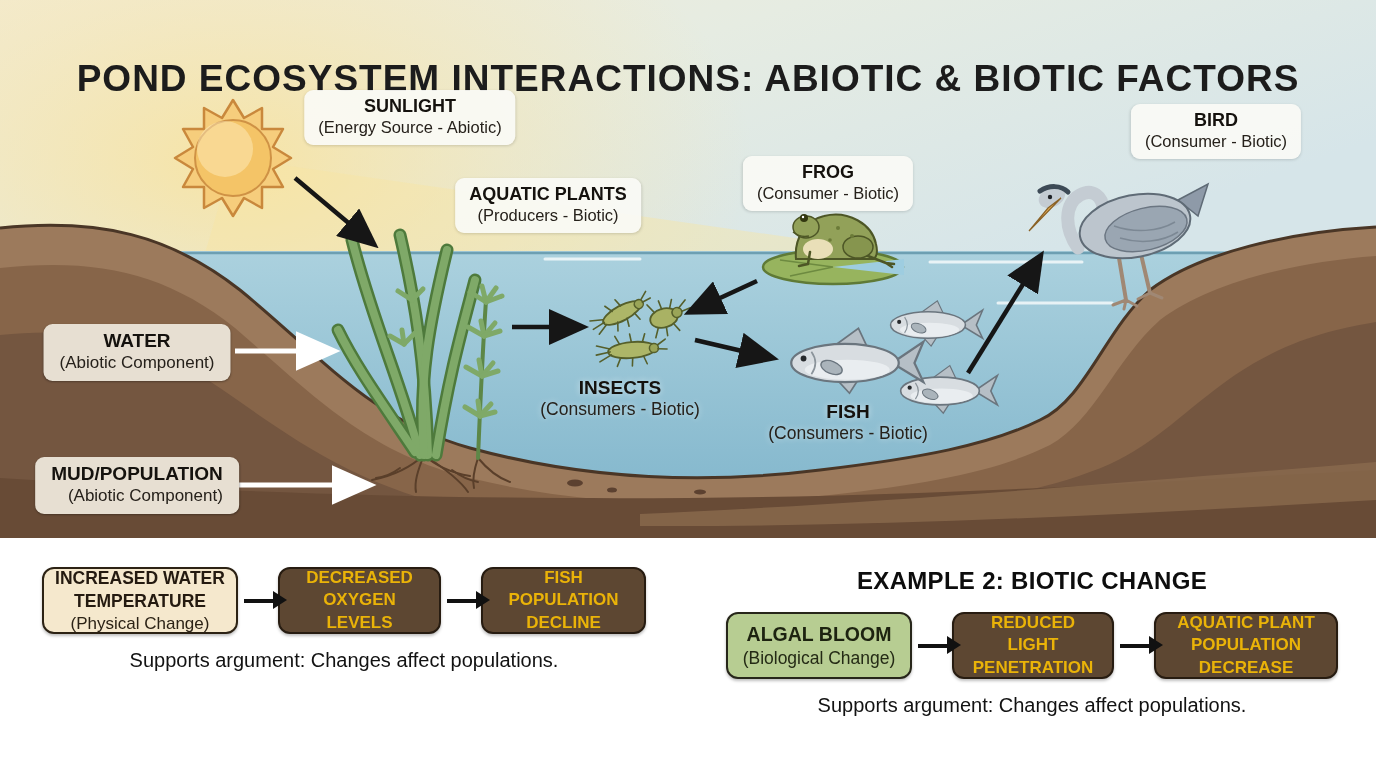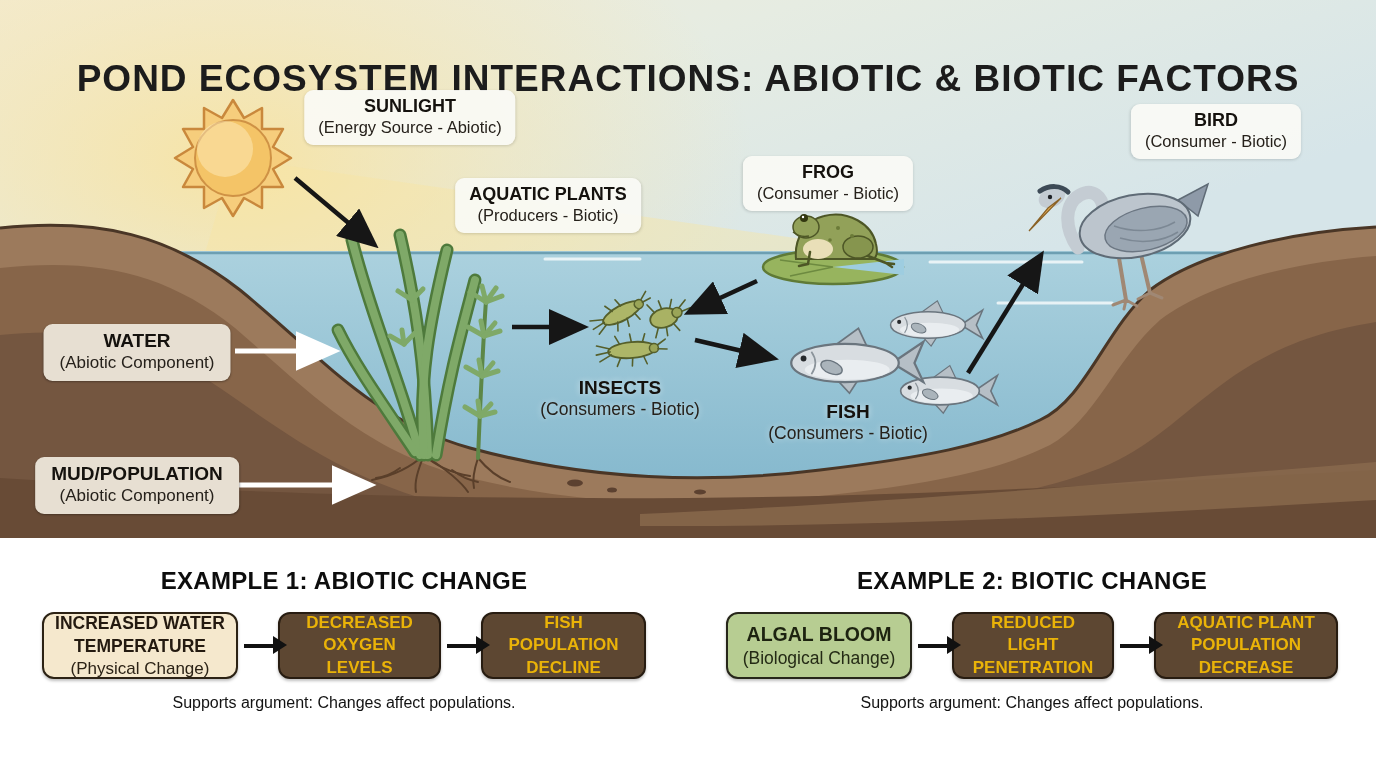--- a/index.html
+++ b/index.html
@@ -8,21 +8,21 @@
   .scene-svg{position:absolute;left:0;top:0;}
   .main-title{position:absolute;top:20px;left:0;width:100%;text-align:center;
               font-size:37px;font-weight:600;letter-spacing:1px;color:#1c1c1c;z-index:5;margin-top:38px;}
   .scene-label{position:absolute;transform:translateX(-50%);background:rgba(250,250,245,.93);
                border-radius:9px;padding:5px 14px 7px;text-align:center;z-index:6;
                box-shadow:0 1px 3px rgba(0,0,0,.15);white-space:nowrap;}
   .scene-label .lbl-title{font-weight:bold;font-size:18px;color:#15120e;line-height:22px;}
   .scene-label .lbl-sub{font-size:16.5px;color:#26211b;line-height:21px;}
   .scene-label.tan{background:#e7dfd2;box-shadow:0 1px 2px rgba(0,0,0,.3);padding:6px 16px 8px;}
   .scene-label.tan .lbl-title{font-size:19px;}
-  .scene-label.tan .lbl-sub{font-size:17px;}
+  .scene-label.tan .lbl-sub{font-size:17px;text-align:right;}
   .scene-label.bare{background:none;box-shadow:none;text-shadow:0 0 6px rgba(255,255,255,.55);}
   .scene-label.bare .lbl-title{font-size:19px;}
   .scene-label.bare .lbl-sub{font-size:17.5px;}
   .examples{position:absolute;left:0;top:538px;width:1376px;height:230px;background:#ffffff;
             display:flex;z-index:4;}
   .example{flex:1;display:flex;flex-direction:column;align-items:center;padding-top:29px;}
   .example-heading{font-size:24px;font-weight:bold;color:#0d0d0d;letter-spacing:.3px;margin-bottom:17px;}
   .flow{display:flex;align-items:center;}
   .flow-box{height:67px;border-radius:12px;display:flex;flex-direction:column;justify-content:center;
             align-items:center;text-align:center;padding:2px 10px;box-sizing:border-box;
@@ -32,21 +32,21 @@
   .flow-box.cream{background:#f5e8cd;border:2.5px solid #2c2214;}
   .flow-box.cream .box-title{color:#241a10;font-weight:bold;font-size:17.5px;line-height:1.28;}
   .flow-box.cream .box-sub{color:#2b2215;font-size:17px;margin-top:2px;}
   .flow-box.green{background:#b7cd92;border:2.5px solid #27261a;}
   .flow-box.green .box-title{color:#1d2310;font-weight:bold;font-size:19.5px;line-height:1.25;}
   .flow-box.green .box-sub{color:#242a15;font-size:17.5px;margin-top:2px;}
   .box-sub:empty{display:none;}
   .flow-arrow{width:30px;height:4px;background:#111;position:relative;margin:0 4px 0 6px;flex:none;}
   .flow-arrow::after{content:'';position:absolute;right:-13px;top:-7.5px;width:0;height:0;
             border-left:14px solid #111;border-top:9.5px solid transparent;border-bottom:9.5px solid transparent;}
-  .example-caption{font-size:16px;color:#121212;margin-top:15px;}
+  .example-caption{font-size:20px;color:#121212;margin-top:15px;}
 </style>
 </head>
 <body>
 
 <div class="stage">
 
   <svg class="scene-svg" width="1376" height="538" viewBox="0 0 1376 538">
     <defs>
       <linearGradient id="skyGrad" x1="0" y1="0" x2="1" y2="0.55">
         <stop offset="0" stop-color="#f2ecd6"></stop>
@@ -277,21 +277,20 @@
     <div class="lbl-title">FISH</div>
     <div class="lbl-sub">(Consumers - Biotic)</div>
   </div>
   <div class="scene-label tan" style="left:137px;top:457px">
     <div class="lbl-title">MUD/POPULATION</div>
     <div class="lbl-sub">(Abiotic Component)</div>
   </div>
 
   <div class="examples">
     <div class="example">
-      <div class="example-heading">EXAMPLE 1: ABIOTIC CHANGE</div>
       <div class="flow">
         <div class="flow-box cream" style="width:196px">
           <div class="box-title">INCREASED WATER TEMPERATURE</div>
           <div class="box-sub">(Physical Change)</div>
         </div>
         <div class="flow-arrow"></div>
         <div class="flow-box brown" style="width:163px">
           <div class="box-title">DECREASED OXYGEN LEVELS</div>
 
         </div>

